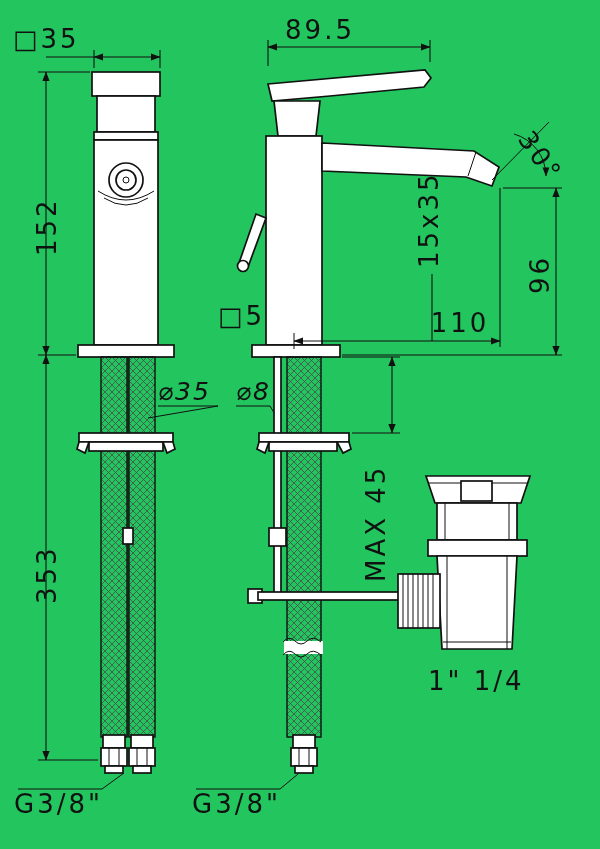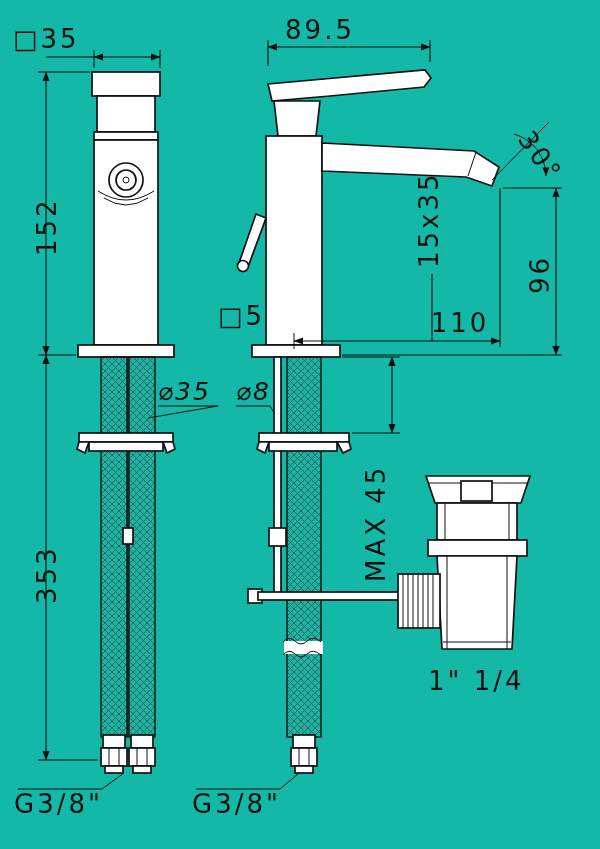--- a/index.html
+++ b/index.html
@@ -1,16 +1,16 @@
 <!DOCTYPE html>
 <html><head>
 <meta charset="utf-8">
 <style>
   html,body{margin:0;padding:0;background:#fff;}
-  .canvas{position:relative;width:600px;height:849px;background:#14b8a6;overflow:hidden;}
+  .canvas{position:relative;width:600px;height:849px;background:#22c55e;overflow:hidden;}
   svg text{font-family:"DejaVu Sans","Liberation Sans",sans-serif;fill:#111;}
   .dim{font-size:26px;letter-spacing:3px;}
   .dimi{font-size:25px;letter-spacing:2px;font-style:italic;}
   .ol{fill:none;stroke:#111;stroke-width:1.7;}
   .olf{fill:#fff;stroke:#111;stroke-width:1.7;}
   .thin{fill:none;stroke:#111;stroke-width:1;}
   .hline{fill:none;stroke:#111;stroke-width:1.1;}
 </style>
 </head>
 <body>

